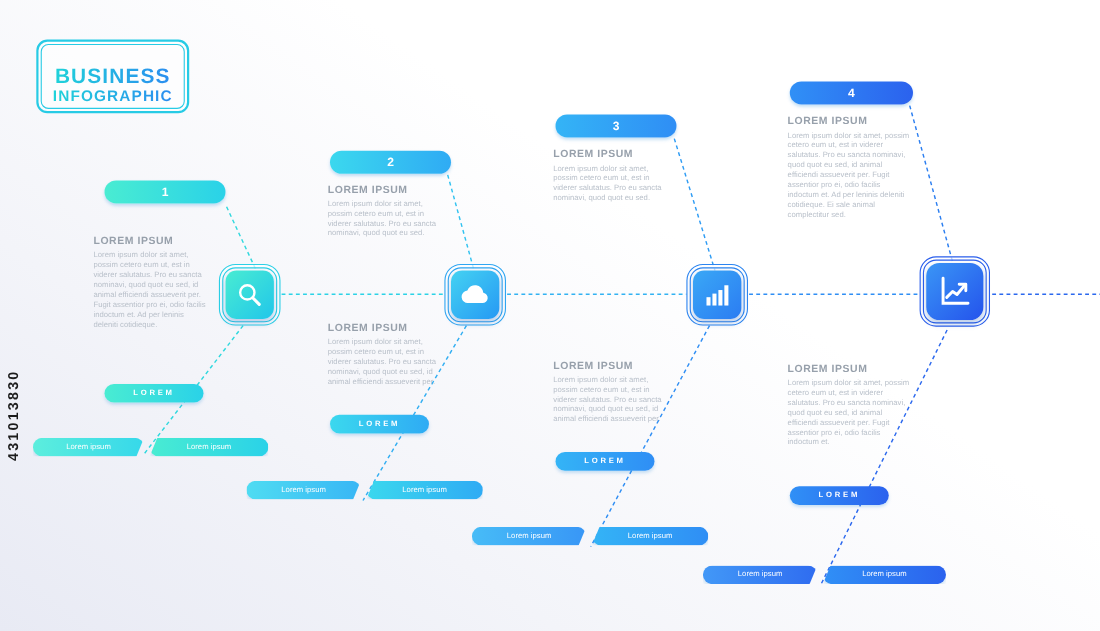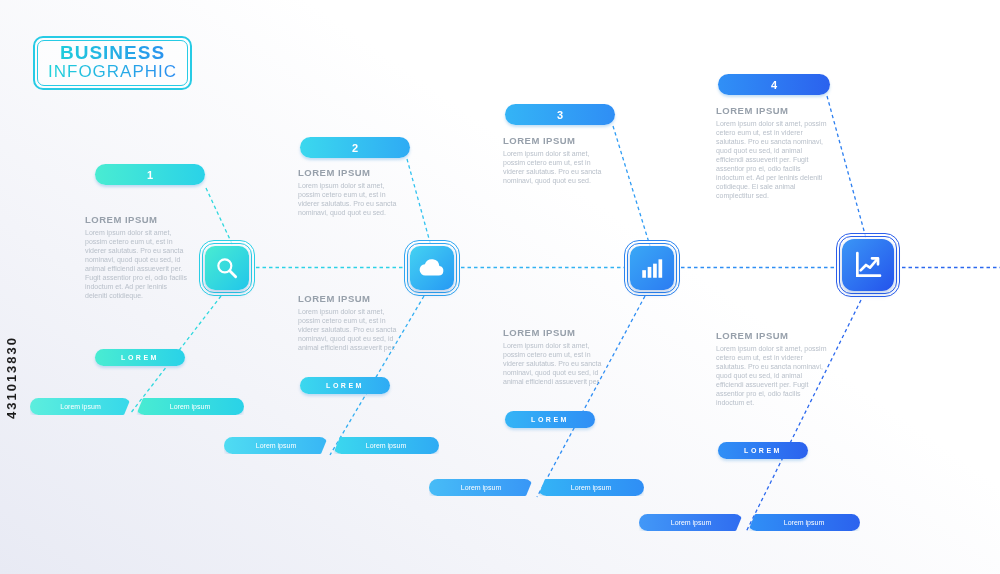--- a/index.html
+++ b/index.html
@@ -7,22 +7,22 @@
     position:relative;width:1000px;height:574px;overflow:hidden;
     background:linear-gradient(215deg,#ffffff 38%,#f3f4f9 72%,#e8eaf4 100%);
     font-family:"Liberation Sans","DejaVu Sans",sans-serif;
   }
   .connectors{position:absolute;left:0;top:0;width:1000px;height:574px;pointer-events:none;}
 
   
   .logo{position:absolute;left:33px;top:36px;border:2px solid #27cbe5;border-radius:10px;padding:2px;background:rgba(255,255,255,.6);}
   .logo-inner{border:1px solid #27cbe5;border-radius:7px;padding:1px 10px 3px;text-align:center;}
   .logo-title{font-size:19px;font-weight:bold;letter-spacing:1px;
-    background:linear-gradient(90deg,#1fd3d9,#2b8cf0);-webkit-background-clip:text;background-clip:text;color:transparent;}
-  .logo-sub{font-size:17px;font-weight:normal;letter-spacing:1px;margin-top:-2px;
+    background:linear-gradient(90deg,#1fd3d9,#2b8cf0);-webkit-background-clip:text;background-clip:text;color:transparent;margin-top:17px;}
+  .logo-sub{font-size:14px;font-weight:bold;letter-spacing:1px;margin-top:-2px;
     background:linear-gradient(90deg,#1fd3d9,#2b8cf0);-webkit-background-clip:text;background-clip:text;color:transparent;}
 
   
   .watermark{position:absolute;display:inline-block;left:-30px;top:370px;transform:rotate(-90deg);
     font-size:13px;font-weight:bold;color:#1c1c1c;letter-spacing:2px;white-space:nowrap;}
 
   
   .num-pill{position:absolute;height:21px;border-radius:11px;display:flex;align-items:center;justify-content:center;
     color:#fff;font-size:11px;font-weight:bold;box-shadow:0 2px 3px rgba(40,140,220,.28);}
   .p1{left:95px;top:164px;width:110px;}

